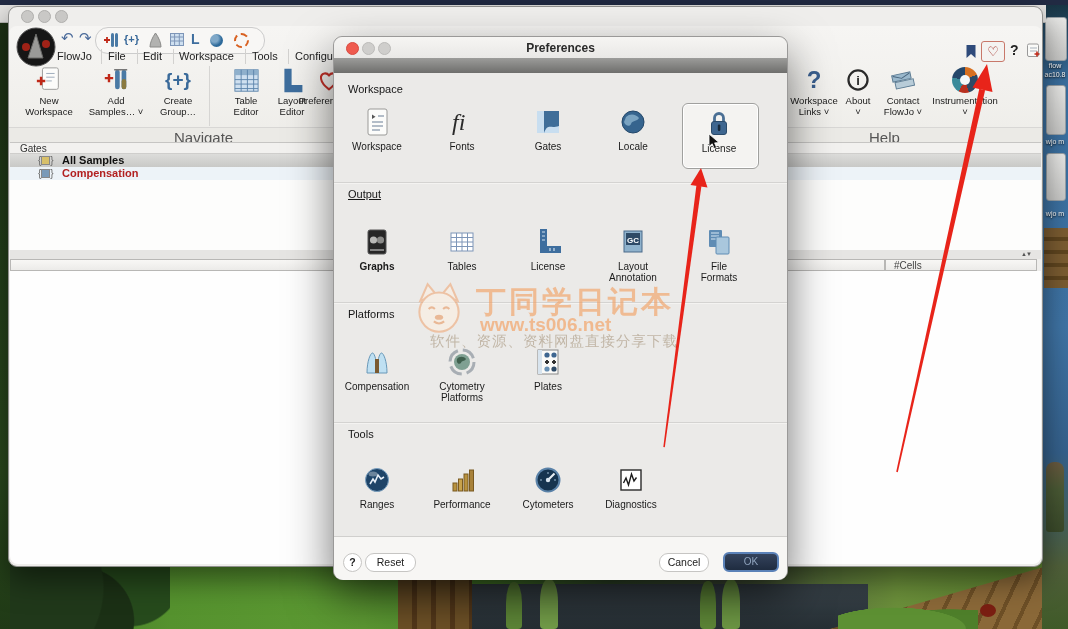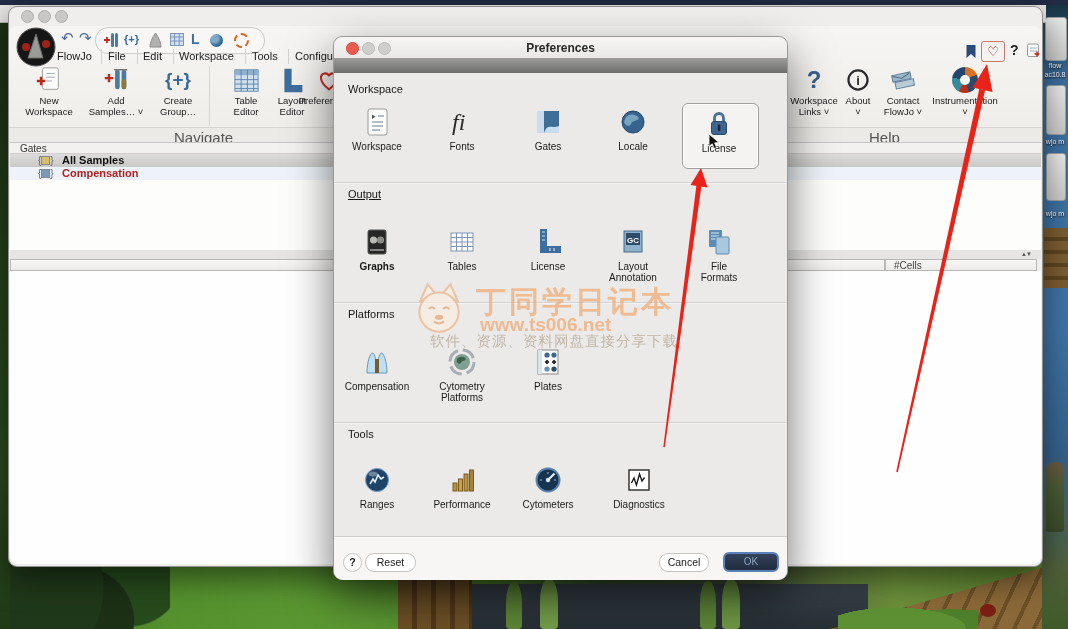--- a/index.html
+++ b/index.html
@@ -496,21 +496,21 @@
       <div class="pi-icon">
           <svg width="34" height="34" viewBox="0 0 34 34">
             <circle cx="17" cy="17" r="11.5" fill="#16344f" stroke="#5a82a8" stroke-width="2"></circle>
             <path d="M17 17 L23.5 10.5" stroke="#e8eef4" stroke-width="2.2"></path>
             <circle cx="17" cy="17" r="2.2" fill="#d8e4ee"></circle>
             <path d="M9 17 h2 M17 9 v2 M25 17 h-2" stroke="#9ab8d0"></path>
           </svg>
         </div>
       <div class="pi-label">Cytometers</div>
     </div>
-    <div class="abs pref-item" style="left:265px;top:426px;">
+    <div class="abs pref-item" style="left:257px;top:426px;">
       <div class="pi-icon">
           <svg width="34" height="34" viewBox="0 0 34 34">
             <rect x="7" y="7" width="20" height="20" fill="#fff" stroke="#2a2a2a" stroke-width="1.4"></rect>
             <path d="M9.5 20 l2.5 -5 2.5 7 3 -11 2.5 7 2.5 -3.5" stroke="#1a1a1a" stroke-width="1.4" fill="none"></path>
           </svg>
         </div>
       <div class="pi-label">Diagnostics</div>
     </div>
 
     <div class="abs" id="dlg-footer">

